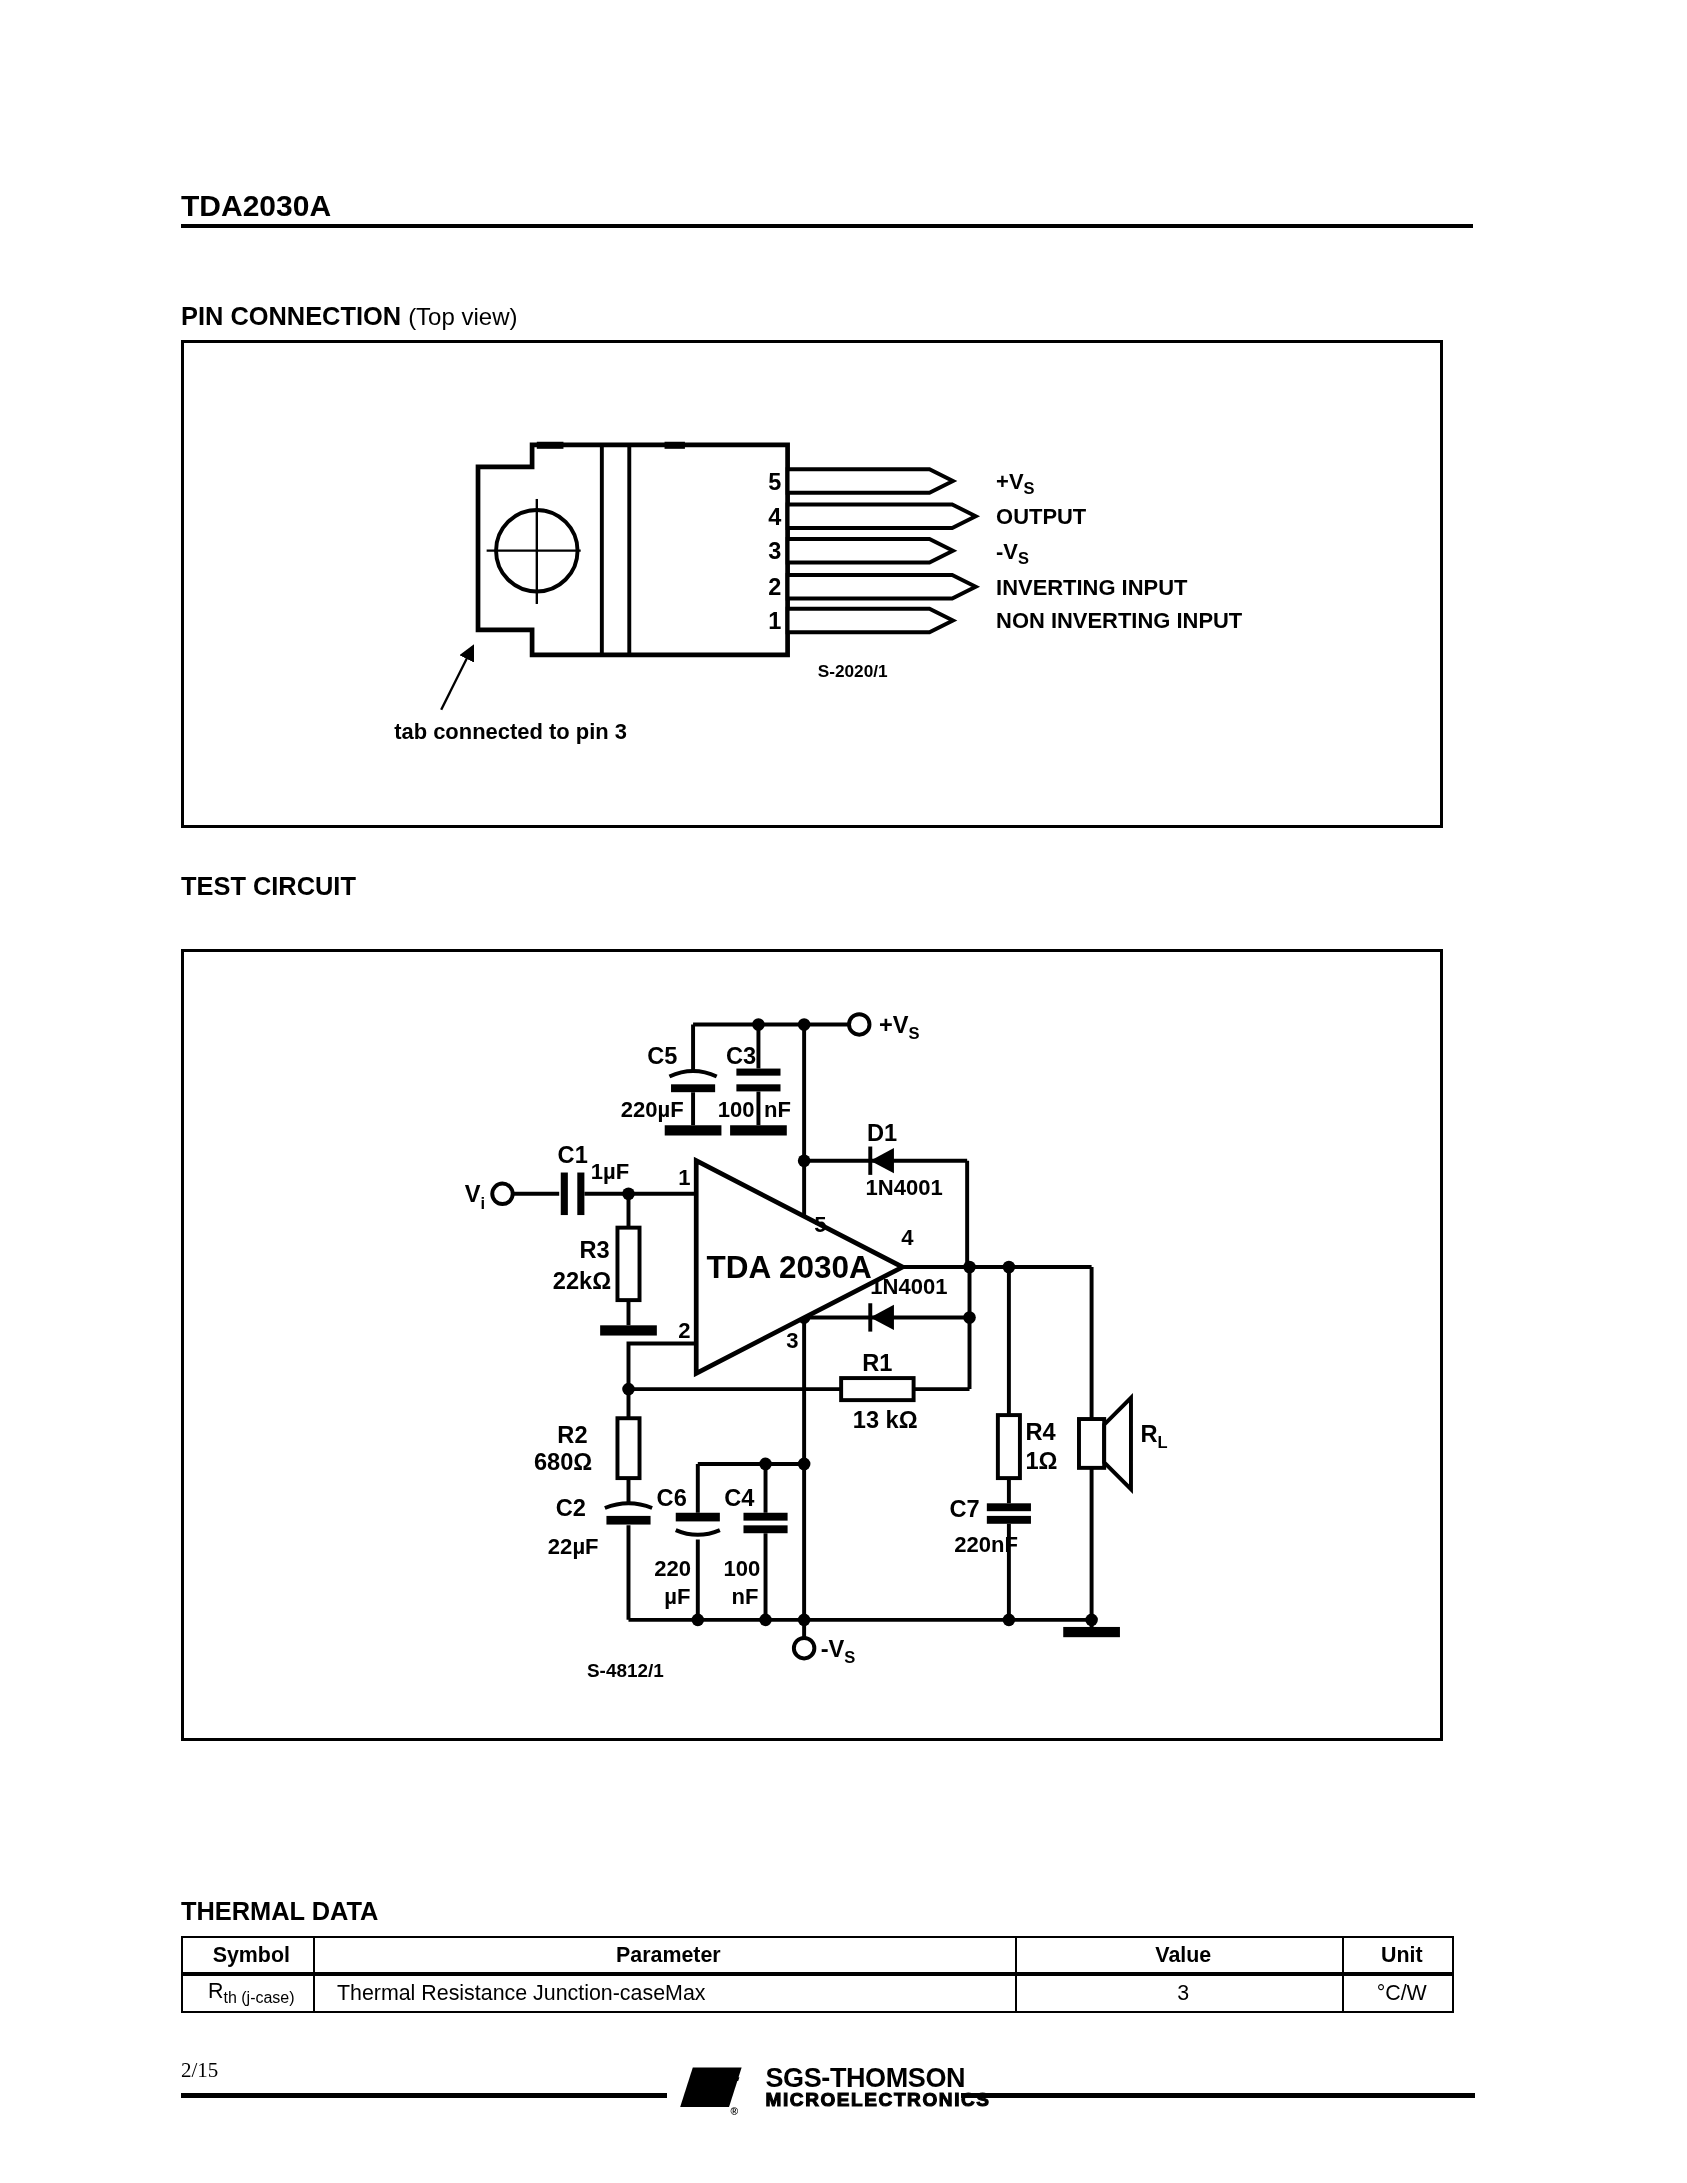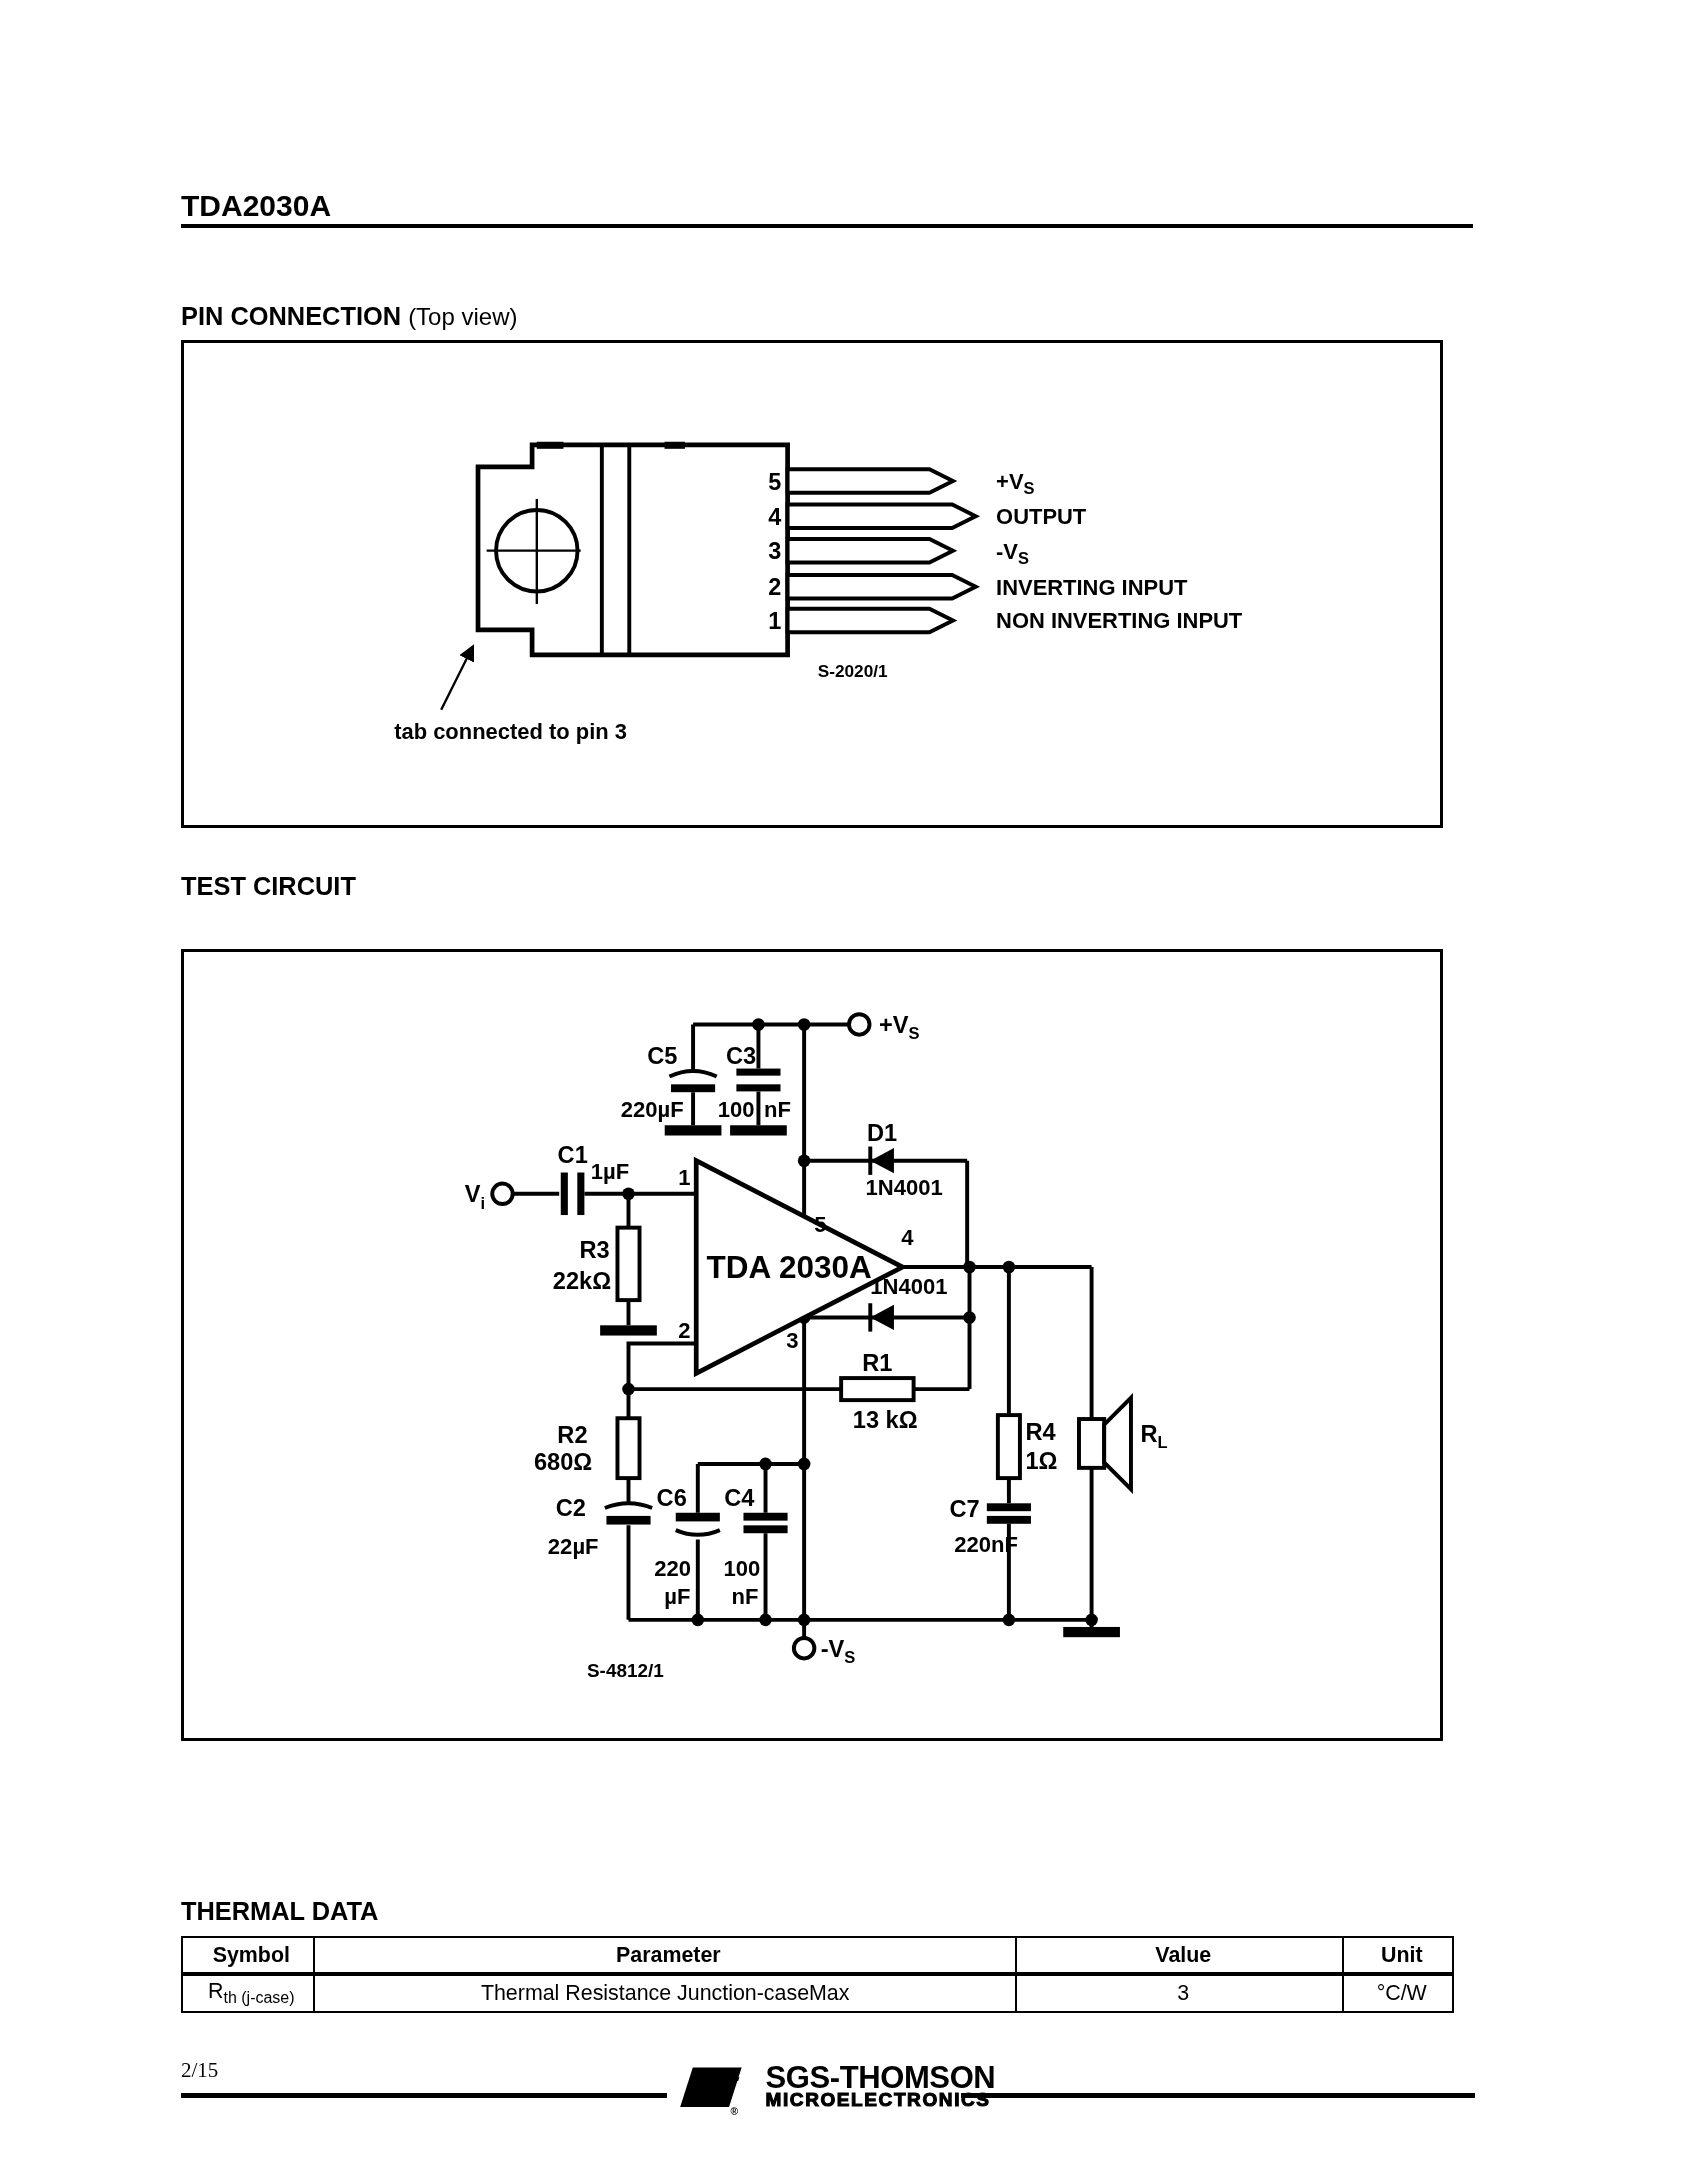--- a/index.html
+++ b/index.html
@@ -34,28 +34,28 @@
   .thermal-table tr.hdr td{border-bottom:4px solid #000;font-weight:bold;text-align:center;height:37px;}
   .thermal-table td{border-left:2.4px solid #000;}
   .thermal-table td:first-child{border-left:2.4px solid #000;}
   .thermal-table tr td:last-child{border-right:2.4px solid #000;}
   .thermal-table tr.hdr td{border-top:2.4px solid #000;}
   .thermal-table tr.row td{border-bottom:2.4px solid #000;height:38px;}
   .c-symbol{width:119px;text-align:center;}
   .c-param{width:635px;}
   .c-value{width:296px;text-align:center;}
   .c-unit{width:99px;text-align:center;}
-  .param-flex{display:flex;justify-content:center;padding:0 20.6px 0 14.3px;}
+  .param-flex{display:flex;justify-content:flex-start;padding:0 20.6px 0 14.3px;}
   sub{font-size:16px;}
   .footer-page{left:181px;top:2058px;font-size:21px;font-family:Liberation Serif, serif;}
   .rule-left{left:181px;top:2093px;width:486px;height:4.8px;background:#000;}
   .rule-right{left:961px;top:2093px;width:514px;height:4.8px;background:#000;}
   .logo-wrap{left:680px;top:2066px;display:flex;align-items:flex-start;}
   .logo-text{margin-left:9.5px;}
-  .brand-main{font-size:31px;font-weight:bold;letter-spacing:-0.4px;line-height:24px;}
+  .brand-main{font-size:27px;font-weight:bold;letter-spacing:-0.4px;line-height:24px;}
   .brand-sub{font-size:19px;font-weight:bold;letter-spacing:1.6px;line-height:20.6px;
              color:#000000;-webkit-text-stroke:1.1px #000;}
 </style>
 </head>
 <body>
 
 <div class="page">
 
   <div class="abs part-number">TDA2030A</div>
   <div class="abs header-rule"></div>

